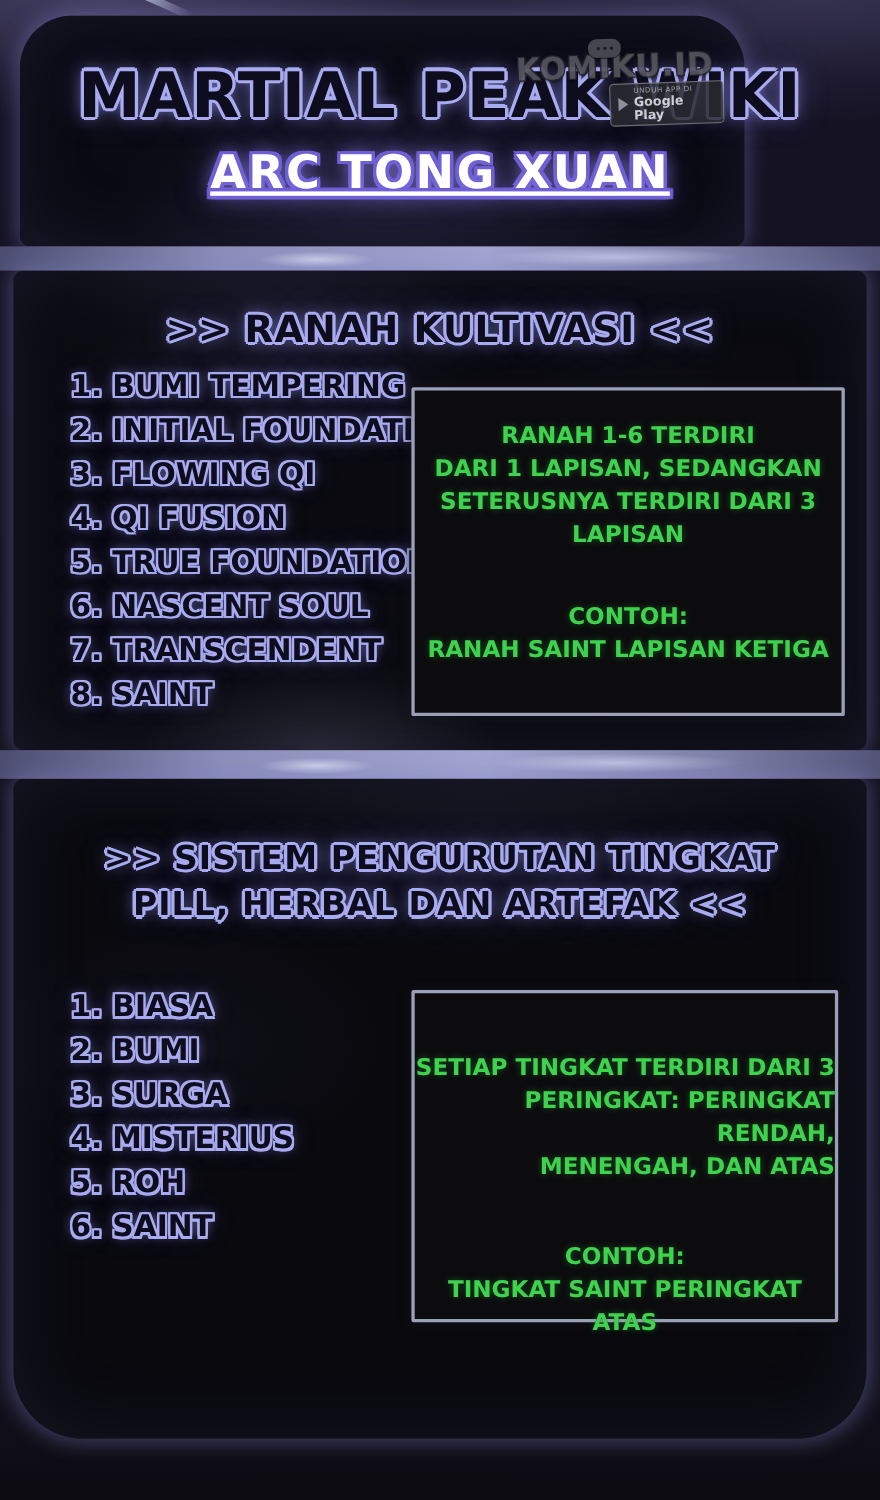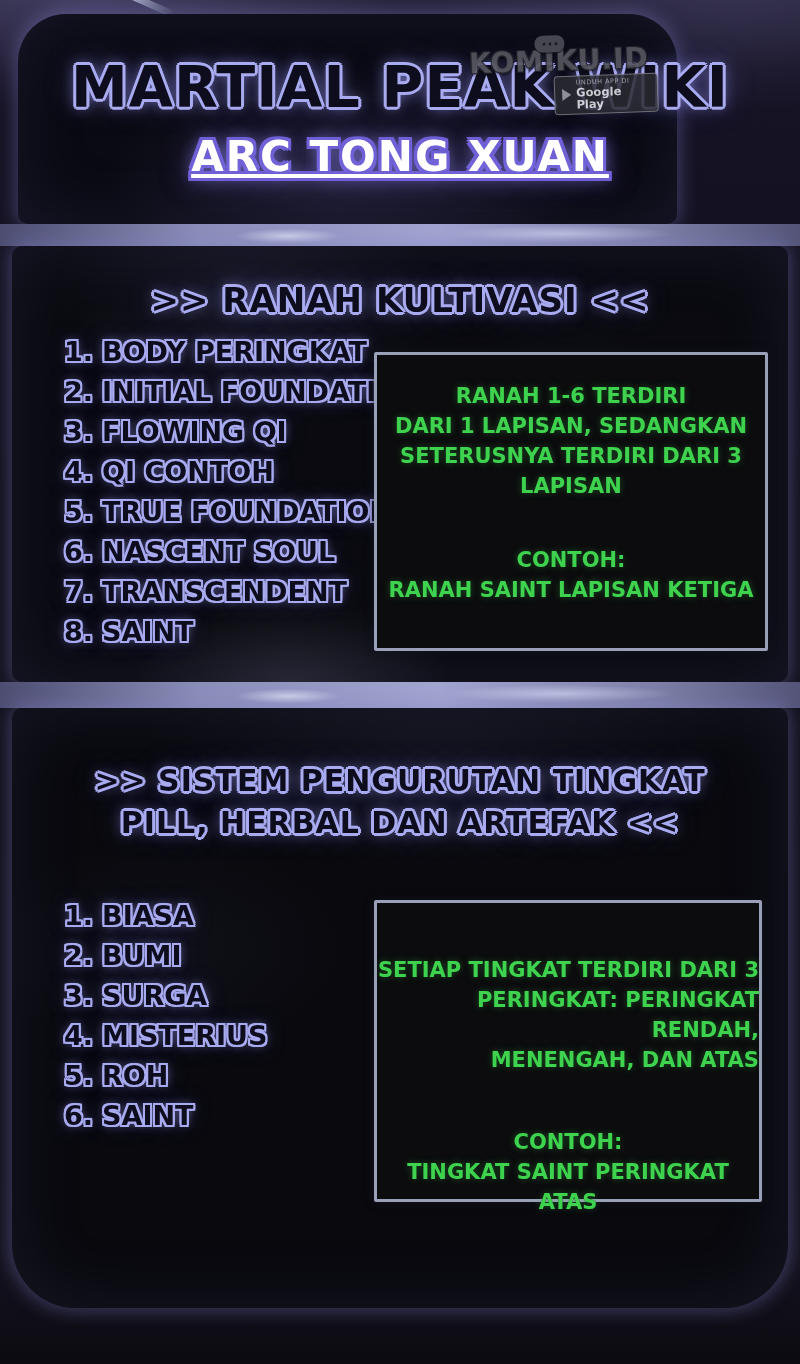--- a/index.html
+++ b/index.html
@@ -148,24 +148,24 @@
       </div>
     </div>
   </div>
 
   <div class="divider d1"></div>
 
   <div class="panel panel-mid">
     <div class="sec-head h1 dk">&gt;&gt; RANAH KULTIVASI &lt;&lt;</div>
 
     <ul class="rlist list1 dk-sm">
-      <li><span class="num">1.</span><span>BODY PERINGKAT</span></li>
+      <li><span class="num">1.</span><span>BUMI TEMPERING</span></li>
       <li><span class="num">2.</span><span>INITIAL FOUNDATION</span></li>
       <li><span class="num">3.</span><span>FLOWING QI</span></li>
-      <li><span class="num">4.</span><span>QI CONTOH</span></li>
+      <li><span class="num">4.</span><span>QI FUSION</span></li>
       <li><span class="num">5.</span><span>TRUE FOUNDATION</span></li>
       <li><span class="num">6.</span><span>NASCENT SOUL</span></li>
       <li><span class="num">7.</span><span>TRANSCENDENT</span></li>
       <li><span class="num">8.</span><span>SAINT</span></li>
     </ul>
 
     <div class="note-box nb1">
       <div class="group1">
         <div class="note-line">RANAH 1-6 TERDIRI</div>
         <div class="note-line">DARI 1 LAPISAN, SEDANGKAN</div>

